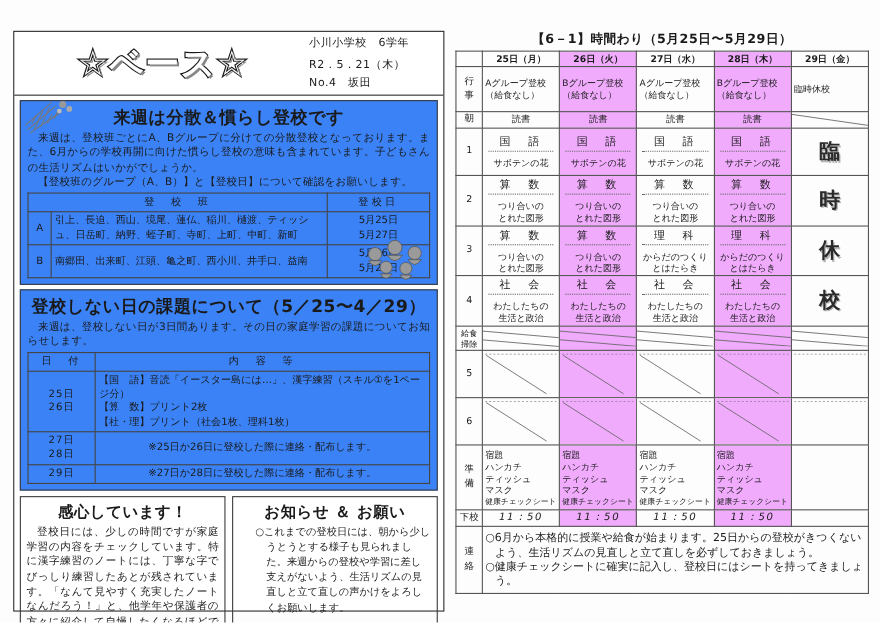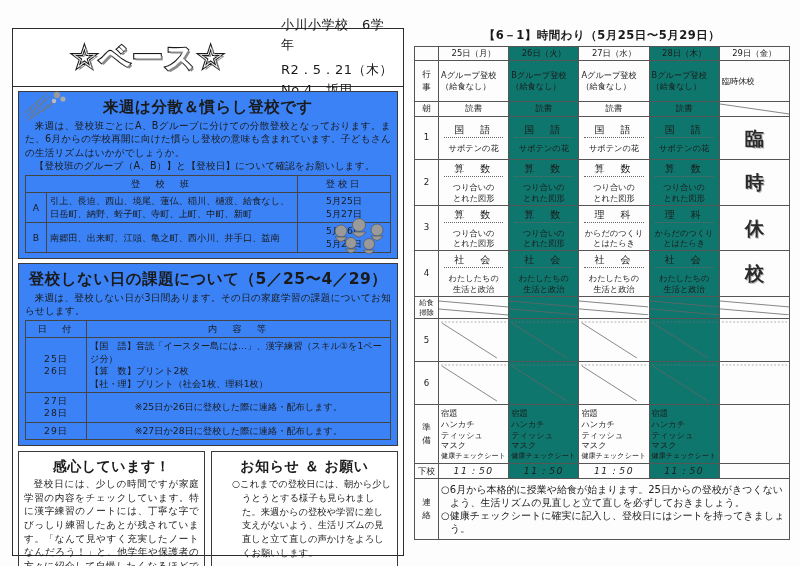--- a/index.html
+++ b/index.html
@@ -52,21 +52,21 @@
     letter-spacing: 1px;
     color: #ffffff;
     -webkit-text-stroke: 2.2px #1b1b1b;
     paint-order: stroke fill;
     text-shadow:
       2px 2px 0 #888, -0.5px 0 0 #1b1b1b;
     white-space: nowrap;
   }
   .masthead-meta {
     flex: 1;
-    font-size: 13px;
+    font-size: 10px;
     line-height: 1.55;
     padding-left: 4px;
     letter-spacing: 0.5px;
   }
   .masthead-meta .m1 { margin-bottom: 5px; }
 
   .panel {
     margin: 4px 5px 0 5px;
     border: 1.2px solid #3a3a3a;
     box-sizing: border-box;
@@ -170,21 +170,21 @@
     text-align: center;
     font-size: 8.6px;
     letter-spacing: 0px;
     padding: 1px 0;
   }
   .tt-rowlabel.vert {
     writing-mode: horizontal-tb;
     line-height: 1.55;
   }
   .tt-daycol { text-align: center; font-size: 8.4px; }
-  th.tt-daycol { font-weight: normal; padding: 2px 0; text-align: center; }
+  th.tt-daycol { font-weight: bold; padding: 2px 0; text-align: center; }
   .tt-event {
     height: 38px;
     vertical-align: top;
     font-size: 8.2px;
     line-height: 1.35;
     padding: 2px 3px;
     text-align: left;
   }
   .tt-asa { text-align: center; height: 12px; }
   .subj-cell {
@@ -204,21 +204,21 @@
     line-height: 1.32;
     padding-top: 5px;
   }
   .big-kanji {
     text-align: center;
     font-size: 19px;
     font-weight: bold;
     color: #2a2a2a;
     text-shadow: 1px 1px 0 #b5b5b5;
   }
-  .shade { background: #0f766e; }
+  .shade { background: #f0abfc; }
   .strikecell { position: relative; height: 40px; padding: 0; }
   .kyushoku-label { font-size: 7.4px; line-height: 1.2; letter-spacing: 0px;}
   .prep-cell {
     vertical-align: top;
     text-align: left;
     font-size: 8.2px;
     line-height: 1.42;
     padding: 2px 3px;
     height: 56px;
   }
@@ -273,21 +273,21 @@
         <table class="grid">
           <thead>
             <tr>
               <th colspan="2">登　校　班</th>
               <th class="grp-date">登校日</th>
             </tr>
           </thead>
           <tbody>
             <tr>
               <td class="grp-letter">A</td>
-              <td>引上、長迫、西山、境尾、蓮仏、稲川、樋渡、給食なし、日岳町、納野、蛭子町、寺町、上町、中町、新町</td>
+              <td>引上、長迫、西山、境尾、蓮仏、稲川、樋渡、ティッシュ、日岳町、納野、蛭子町、寺町、上町、中町、新町</td>
               <td class="grp-date" style="white-space:pre-line">5月25日
 5月27日</td>
             </tr>
             <tr>
               <td class="grp-letter">B</td>
               <td>南郷田、出来町、江頭、亀之町、西小川、井手口、益南</td>
               <td class="grp-date" style="white-space:pre-line">5月26日
 5月28日</td>
             </tr>
           </tbody>

